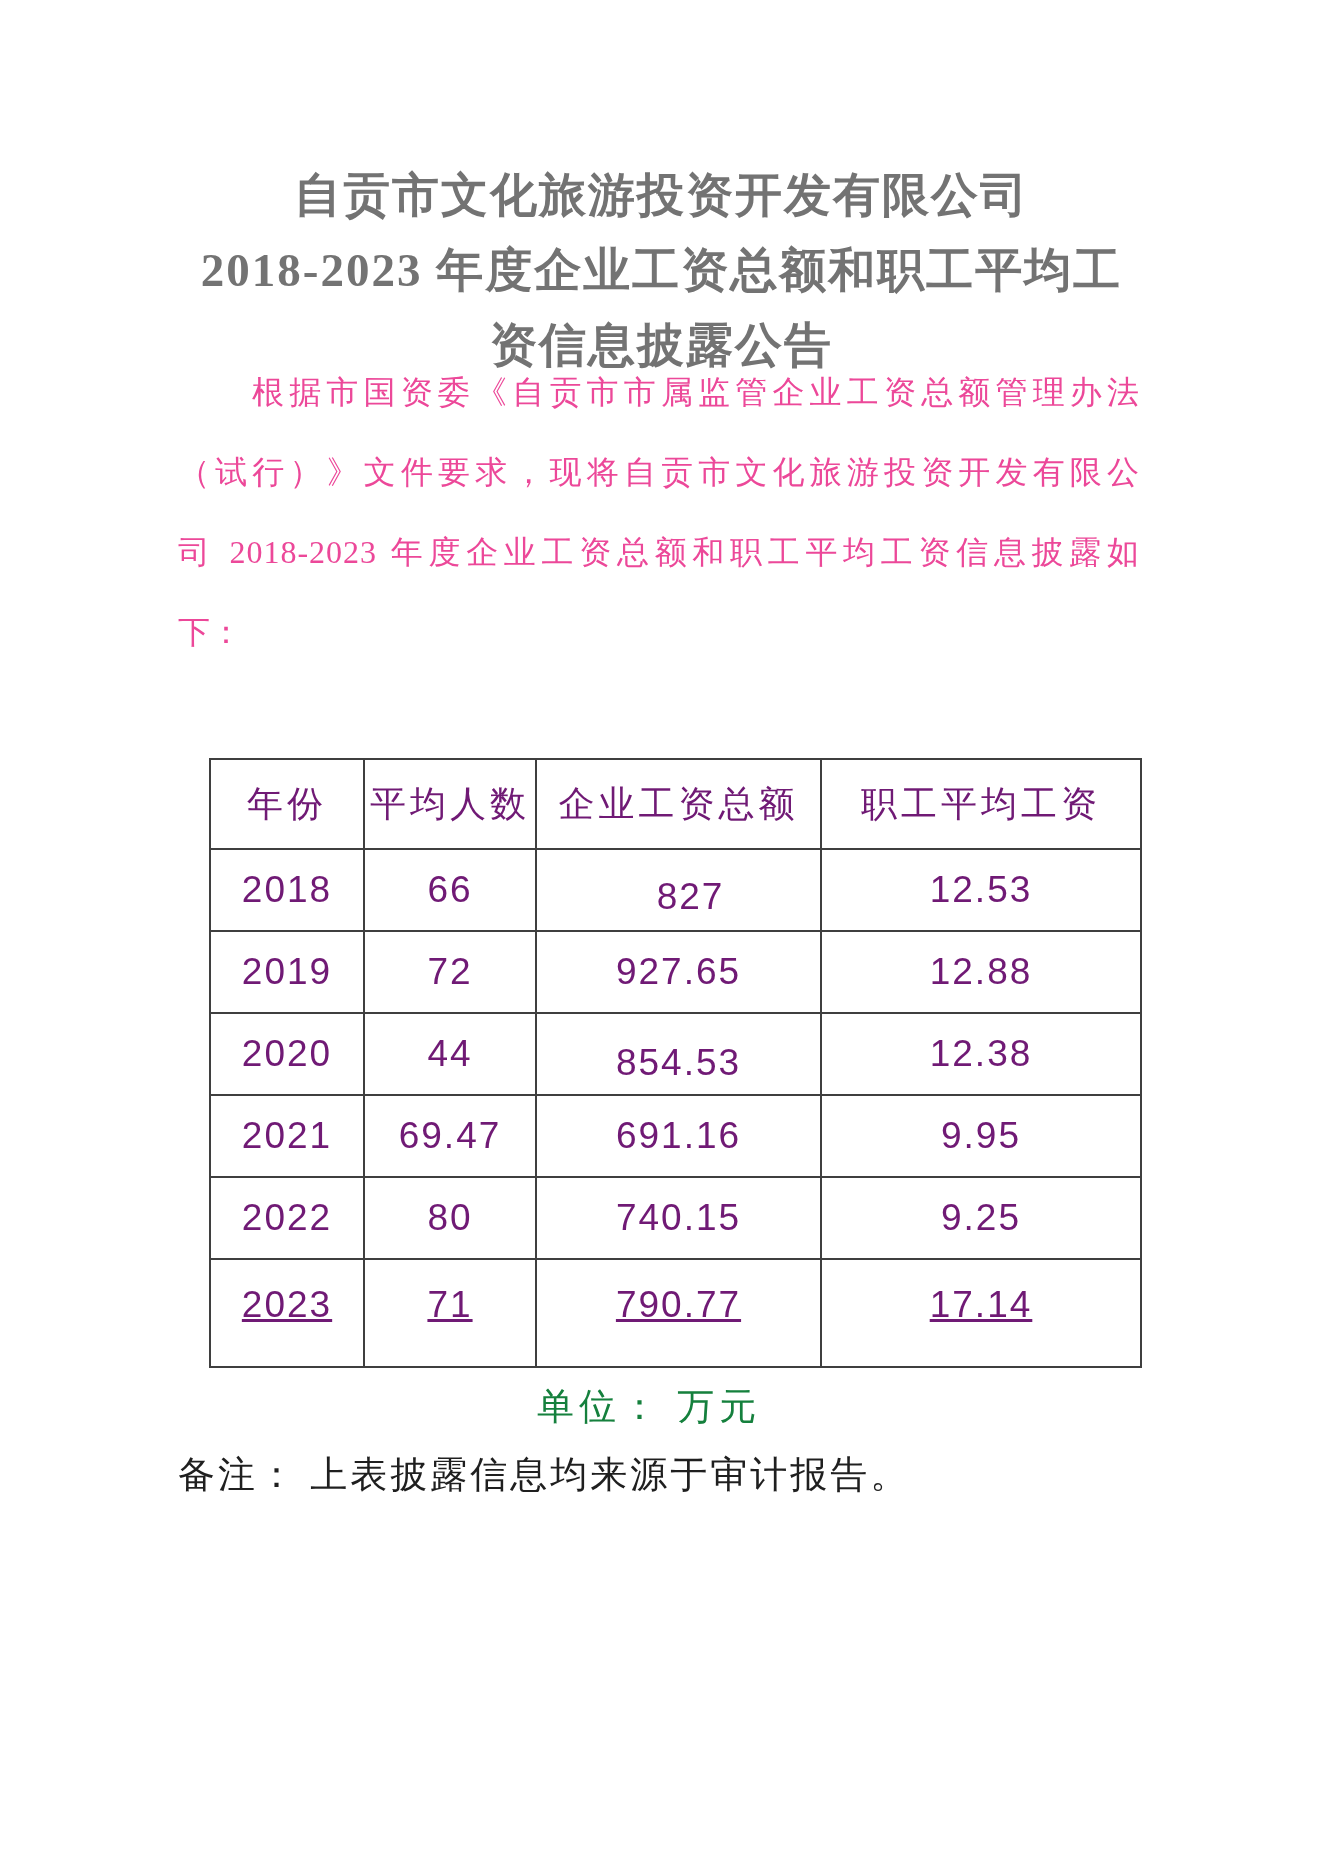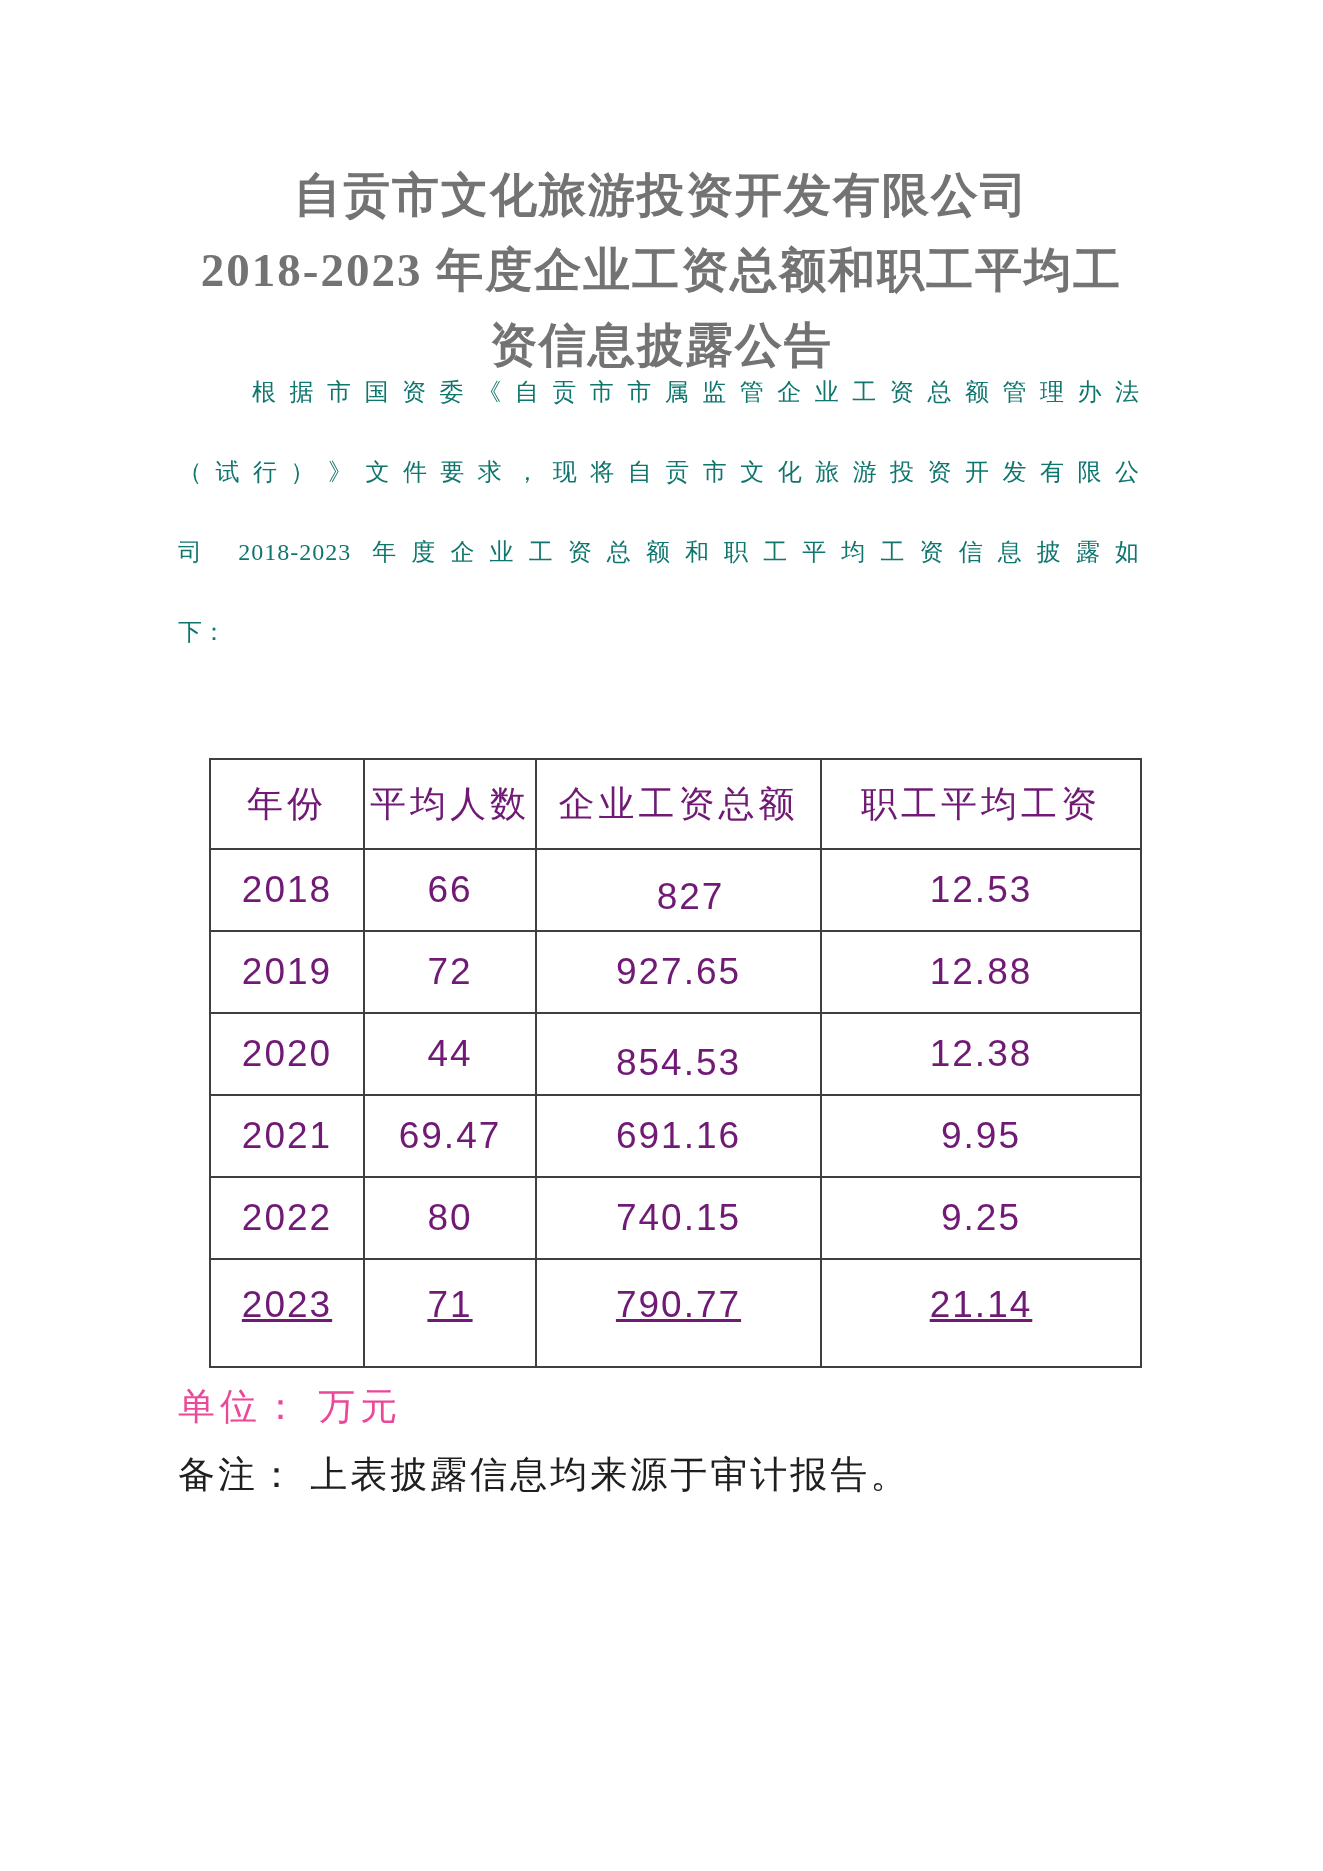--- a/index.html
+++ b/index.html
@@ -16,21 +16,21 @@
     text-align:center;
     font-family:"Liberation Serif","DejaVu Serif",serif;
     font-weight:700;color:#737373;
     font-size:47px;line-height:75px;
     letter-spacing:2px;
   }
 
   
   .para{
     position:absolute;top:352px;left:178px;width:962px;
-    font-size:24px;line-height:80px;color:#0f766e;
+    font-size:32px;line-height:80px;color:#ec4899;
   }
   .para .pline{white-space:nowrap;}
   .para .pline.just{
     white-space:normal;
     text-align:justify;
     text-align-last:justify;
     letter-spacing:1px;
   }
   .para .pline.indent{text-indent:74px;}
 
@@ -53,21 +53,21 @@
   
   .wage-table tbody tr:nth-child(1) td:nth-child(3){padding-top:14px;padding-left:24px;}
   .wage-table tbody tr:nth-child(3) td:nth-child(3){padding-top:18px;}
   .wage-table tbody tr:nth-child(6){height:108px;text-decoration:underline;}
   .wage-table tbody tr:nth-child(6) td{vertical-align:top;padding-top:24px;}
   .wage-table tbody tr:nth-child(6) td:nth-child(3){padding-top:24px;border-radius:16px;}
 
   
   .unit{
     position:absolute;top:1382px;left:178px;width:942px;
-    text-align:left;font-size:37px;letter-spacing:5px;color:#ec4899;
+    text-align:center;font-size:37px;letter-spacing:5px;color:#15803d;
   }
   
   .remark{
     position:absolute;top:1450px;left:178px;width:1000px;
     font-size:37px;letter-spacing:3px;color:#1f1f1f;
   }
 </style>
 </head>
 <body>
 
@@ -129,21 +129,21 @@
         <tr>
           <td>2022</td>
           <td>80</td>
           <td>740.15</td>
           <td>9.25</td>
         </tr>
         <tr>
           <td>2023</td>
           <td>71</td>
           <td>790.77</td>
-          <td>21.14</td>
+          <td>17.14</td>
         </tr>
       </tbody>
   </table>
 
   <div class="unit">单位： 万元</div>
 
   <div class="remark">备注： 上表披露信息均来源于审计报告。</div>
 
 </div>
 

